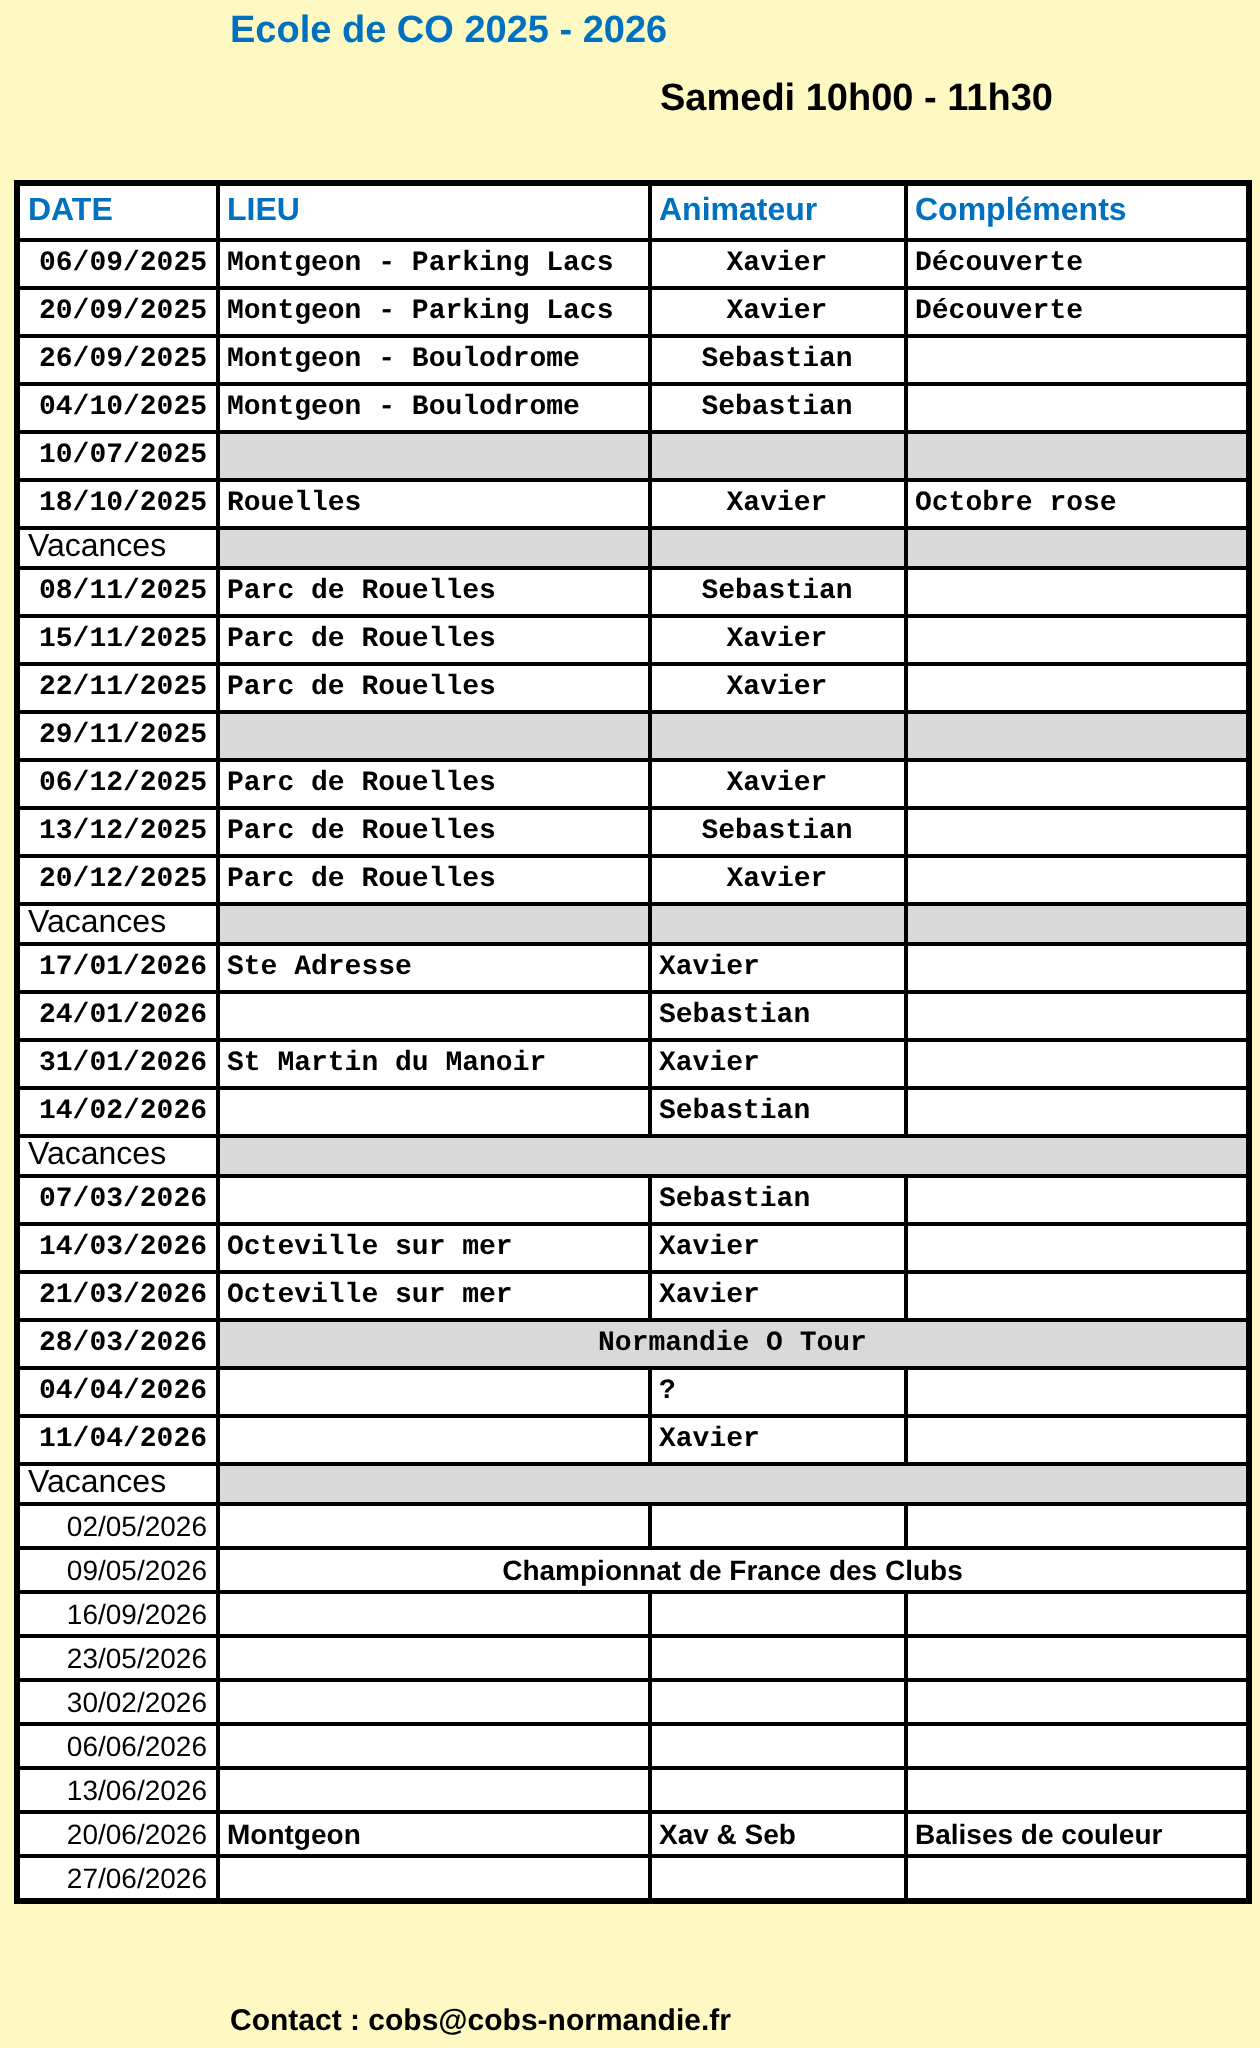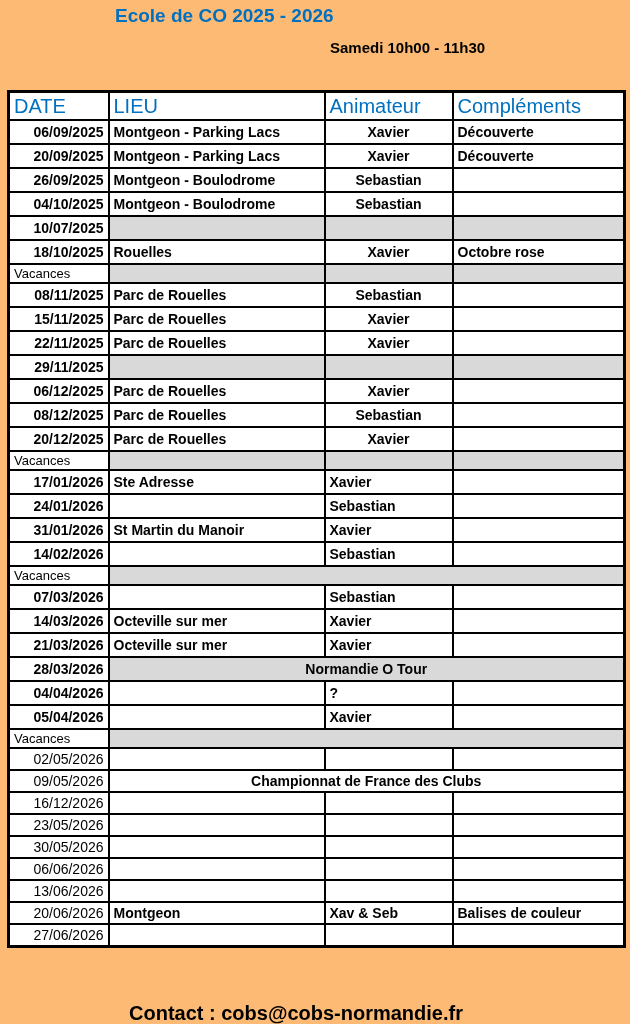--- a/index.html
+++ b/index.html
@@ -1,34 +1,34 @@
 <!DOCTYPE html>
 <html><head>
 <meta charset="utf-8">
 <style>
   html,body{margin:0;padding:0;background:#fff;}
-  .page{position:relative;width:630px;height:1024px;background:#fdba74;
+  .page{position:relative;width:630px;height:1024px;background:#fef9c3;
         font-family:"Liberation Sans",sans-serif;color:#000;overflow:hidden;}
   .title{position:absolute;left:115px;top:5px;font-size:19px;font-weight:bold;color:#0070C0;}
-  .subtitle{position:absolute;left:330px;top:39px;font-size:15px;font-weight:bold;color:#000;}
+  .subtitle{position:absolute;left:330px;top:39px;font-size:19px;font-weight:bold;color:#000;}
   table.sched{position:absolute;left:7px;top:90px;width:616px;border-collapse:collapse;
         table-layout:fixed;border:3px solid #000;}
   .sched th,.sched td{border:2px solid #000;padding:0 4px;font-size:14px;
         overflow:hidden;white-space:nowrap;vertical-align:middle;background:#fff;}
-  .sched thead th{font-size:20px;font-weight:normal;color:#0070C0;text-align:left;height:26px;}
-  tr.h-n{height:24px;}
+  .sched thead th{font-size:16px;font-weight:bold;color:#0070C0;text-align:left;height:26px;}
+  tr.h-n{height:24px;font-family:Liberation Mono, monospace;}
   tr.h-s{height:19px;}
   tr.h-m{height:22px;}
   td.b{font-weight:bold;}
   td.c-date{text-align:right;}
-  td.c-date.vac{text-align:left;font-weight:normal;font-size:13px;}
+  td.c-date.vac{text-align:left;font-weight:normal;font-size:16px;}
   td.ctr{text-align:center;}
   td.gray{background:#D9D9D9;}
   td.merged{text-align:center;font-weight:bold;}
-  .contact{position:absolute;left:129px;top:1002px;font-size:20px;font-weight:bold;color:#000;}
+  .contact{position:absolute;left:115px;top:1002px;font-size:15px;font-weight:bold;color:#000;}
 </style>
 </head>
 <body>
 
 <div class="page">
   <div class="title">Ecole de CO 2025 - 2026</div>
   <div class="subtitle">Samedi 10h00 - 11h30</div>
 
   <table class="sched">
     <colgroup>
@@ -112,21 +112,21 @@
           <td class="gray"></td>
           <td class="gray"></td>
         </tr>
         <tr class="h-n">
           <td class="c-date b">06/12/2025</td>
           <td class="b">Parc de Rouelles</td>
           <td class="b ctr">Xavier</td>
           <td class="b"></td>
         </tr>
         <tr class="h-n">
-          <td class="c-date b">08/12/2025</td>
+          <td class="c-date b">13/12/2025</td>
           <td class="b">Parc de Rouelles</td>
           <td class="b ctr">Sebastian</td>
           <td class="b"></td>
         </tr>
         <tr class="h-n">
           <td class="c-date b">20/12/2025</td>
           <td class="b">Parc de Rouelles</td>
           <td class="b ctr">Xavier</td>
           <td class="b"></td>
         </tr>
@@ -186,53 +186,53 @@
           <td class="c-date b">28/03/2026</td>
           <td class="gray merged" colspan="3">Normandie O Tour</td>
         </tr>
         <tr class="h-n">
           <td class="c-date b">04/04/2026</td>
           <td class="b"></td>
           <td class="b">?</td>
           <td class="b"></td>
         </tr>
         <tr class="h-n">
-          <td class="c-date b">05/04/2026</td>
+          <td class="c-date b">11/04/2026</td>
           <td class="b"></td>
           <td class="b">Xavier</td>
           <td class="b"></td>
         </tr>
         <tr class="h-s">
           <td class="c-date vac">Vacances</td>
           <td class="gray merged" colspan="3"></td>
         </tr>
         <tr class="h-m">
           <td class="c-date">02/05/2026</td>
           <td class="b"></td>
           <td class="b"></td>
           <td class="b"></td>
         </tr>
         <tr class="h-m">
           <td class="c-date">09/05/2026</td>
           <td class="merged" colspan="3">Championnat de France des Clubs</td>
         </tr>
         <tr class="h-m">
-          <td class="c-date">16/12/2026</td>
+          <td class="c-date">16/09/2026</td>
           <td class="b"></td>
           <td class="b"></td>
           <td class="b"></td>
         </tr>
         <tr class="h-m">
           <td class="c-date">23/05/2026</td>
           <td class="b"></td>
           <td class="b"></td>
           <td class="b"></td>
         </tr>
         <tr class="h-m">
-          <td class="c-date">30/05/2026</td>
+          <td class="c-date">30/02/2026</td>
           <td class="b"></td>
           <td class="b"></td>
           <td class="b"></td>
         </tr>
         <tr class="h-m">
           <td class="c-date">06/06/2026</td>
           <td class="b"></td>
           <td class="b"></td>
           <td class="b"></td>
         </tr>

